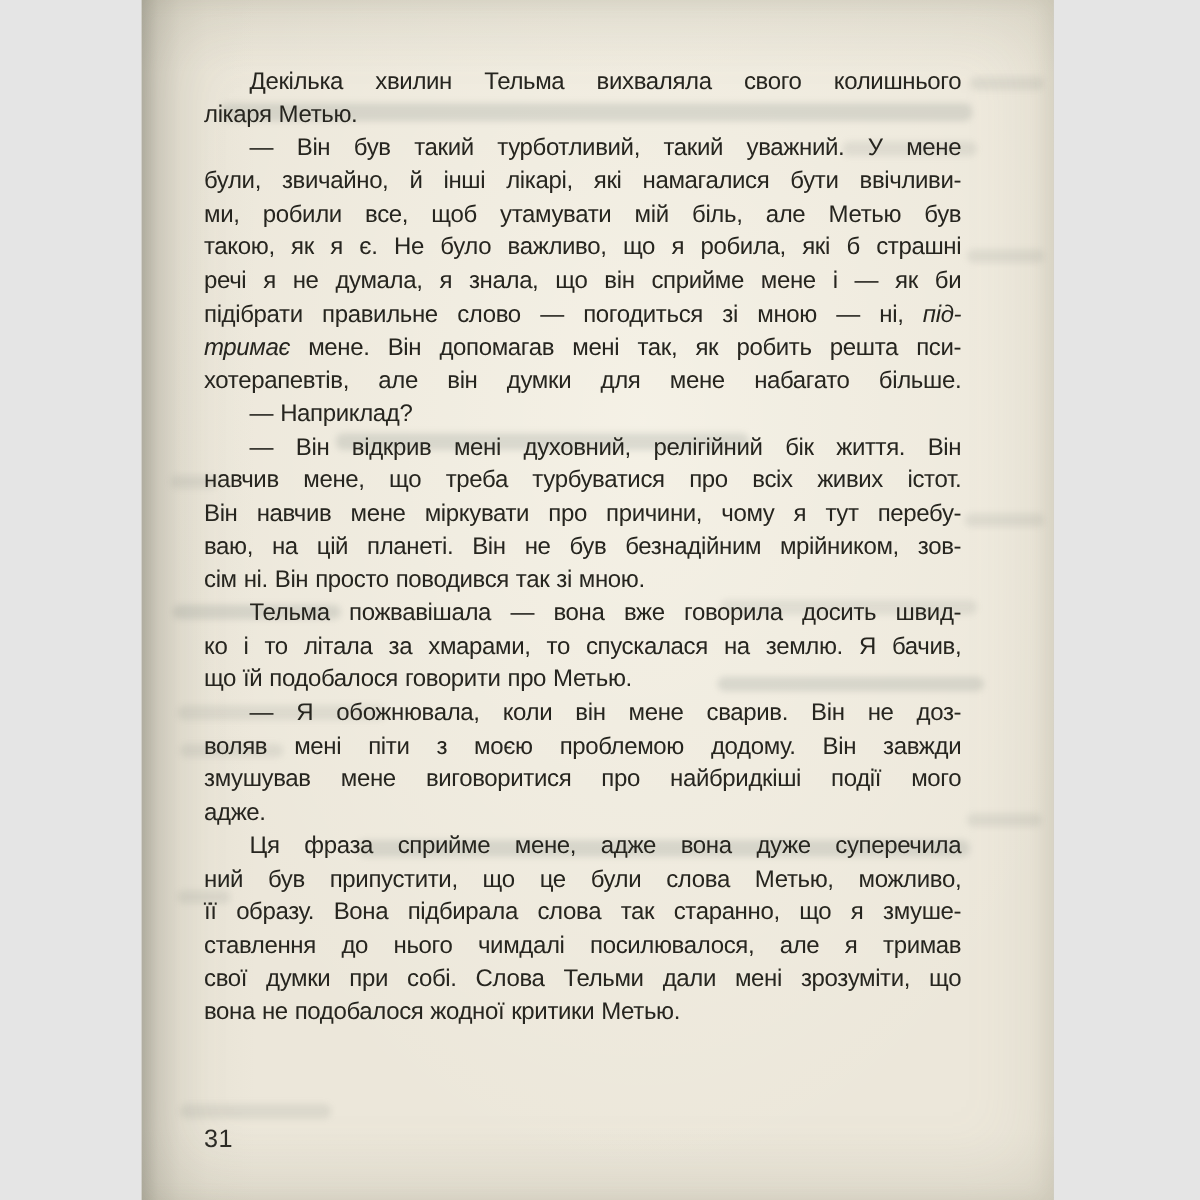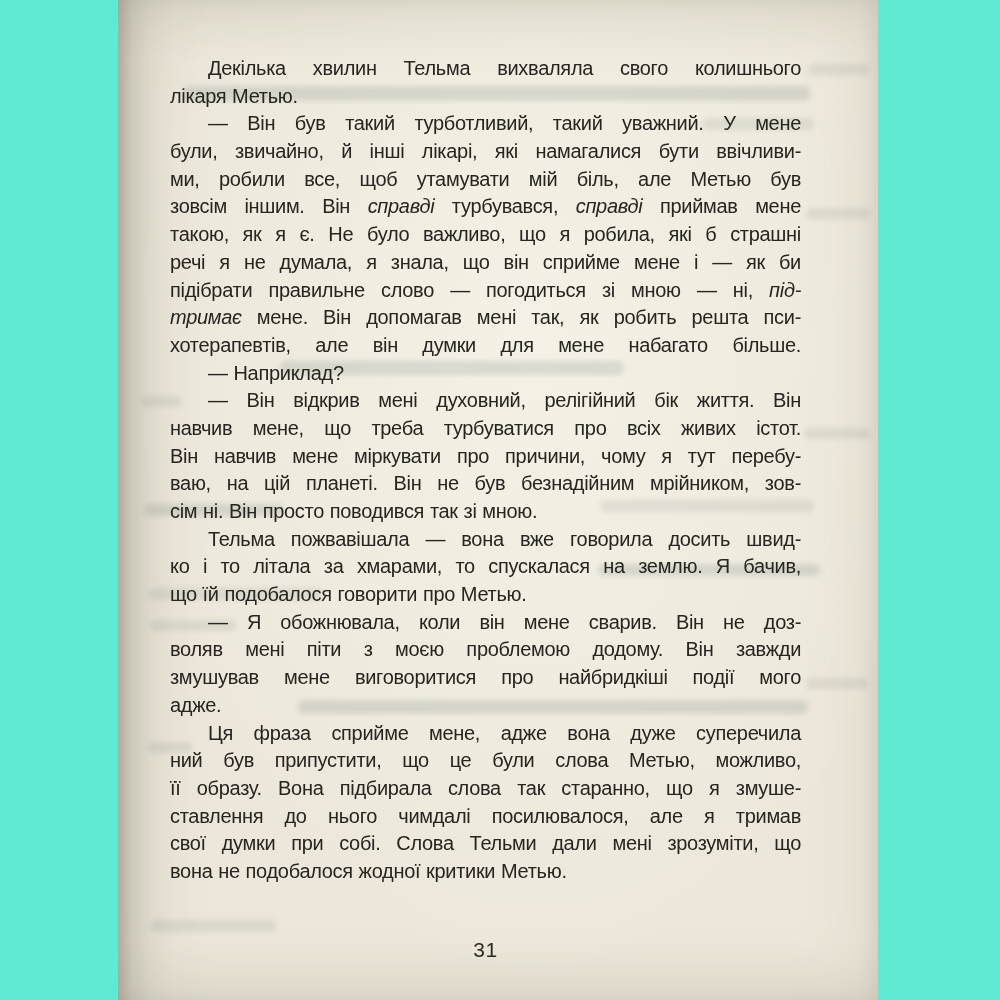--- a/index.html
+++ b/index.html
@@ -4,21 +4,21 @@
 <style>
   html, body {
     margin: 0; padding: 0;
     width: 1000px; height: 1000px;
     overflow: hidden;
     background: #ffffff;
     font-family: "Liberation Sans", "DejaVu Sans", sans-serif;
   }
   .backdrop {
     position: absolute; inset: 0;
-    background: #5eead4;
+    background: #e5e5e5;
   }
   
   .book-page {
     position: absolute;
     left: 118px; top: 0;
     width: 760px; height: 1000px;
     background-color: #ece7da;
     background-image:
       linear-gradient(90deg,
         rgba(92, 92, 80, 0.38) 0px,
@@ -57,21 +57,20 @@
     overflow: visible;
   }
   .line.end { text-align-last: left; }
   .line.indent { text-indent: 38px; }
   .line i { font-style: italic; }
   
   .page-number {
     position: absolute;
     left: 52px; top: 938px;
     width: 631px;
-    text-align: center;
     font-size: 21px;
     color: #2c2b26;
     letter-spacing: 0.5px;
   }
   
   .bleed {
     position: absolute;
     background: rgba(118, 126, 118, 0.14);
     border-radius: 6px;
     filter: blur(2.5px);
@@ -101,21 +100,20 @@
     <div class="bleed" style="left:688px; top:678px; width:62px;  height:11px;"></div>
     <div class="bleed" style="left:30px;  top:742px; width:44px;  height:11px;"></div>
     <div class="bleed" style="left:32px;  top:920px; width:126px; height:12px;"></div>
 
     <div class="text-block">
         <div class="line indent"><span>Декілька хвилин Тельма вихваляла свого колишнього</span></div>
         <div class="line end"><span>лікаря Метью.</span></div>
         <div class="line indent"><span>— Він був такий турботливий, такий уважний. У мене</span></div>
         <div class="line"><span>були, звичайно, й інші лікарі, які намагалися бути ввічливи-</span></div>
         <div class="line"><span>ми, робили все, щоб утамувати мій біль, але Метью був</span></div>
-        <div class="line"><span>зовсім іншим. Він </span><i>справді</i><span> турбувався, </span><i>справді</i><span> приймав мене</span></div>
         <div class="line"><span>такою, як я є. Не було важливо, що я робила, які б страшні</span></div>
         <div class="line"><span>речі я не думала, я знала, що він сприйме мене і — як би</span></div>
         <div class="line"><span>підібрати правильне слово — погодиться зі мною — ні, </span><i>під-</i></div>
         <div class="line"><i>тримає</i><span> мене. Він допомагав мені так, як робить решта пси-</span></div>
         <div class="line"><span>хотерапевтів, але він думки для мене набагато більше.</span></div>
         <div class="line indent end"><span>— Наприклад?</span></div>
         <div class="line indent"><span>— Він відкрив мені духовний, релігійний бік життя. Він</span></div>
         <div class="line"><span>навчив мене, що треба турбуватися про всіх живих істот.</span></div>
         <div class="line"><span>Він навчив мене міркувати про причини, чому я тут перебу-</span></div>
         <div class="line"><span>ваю, на цій планеті. Він не був безнадійним мрійником, зов-</span></div>

